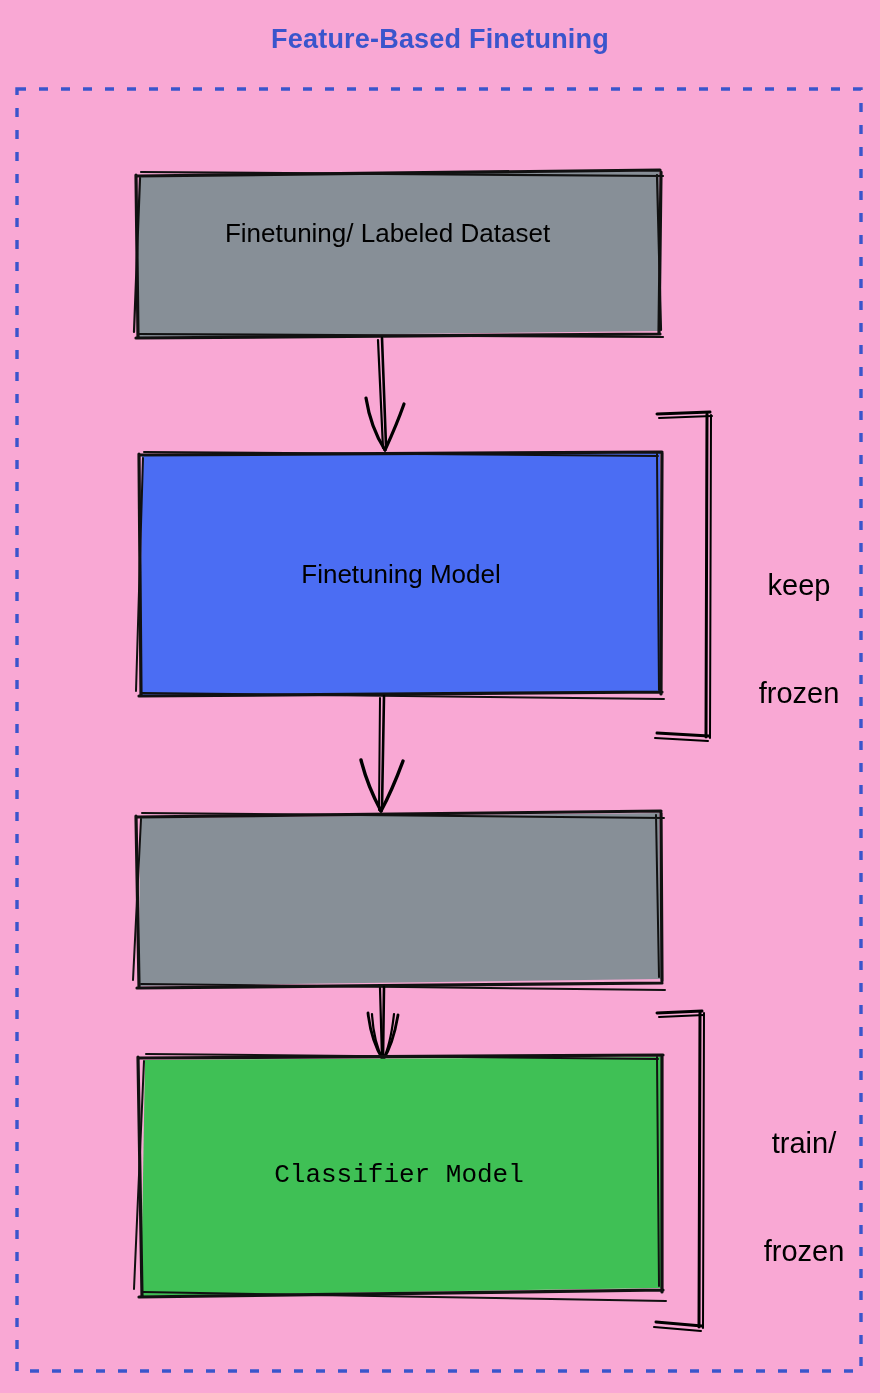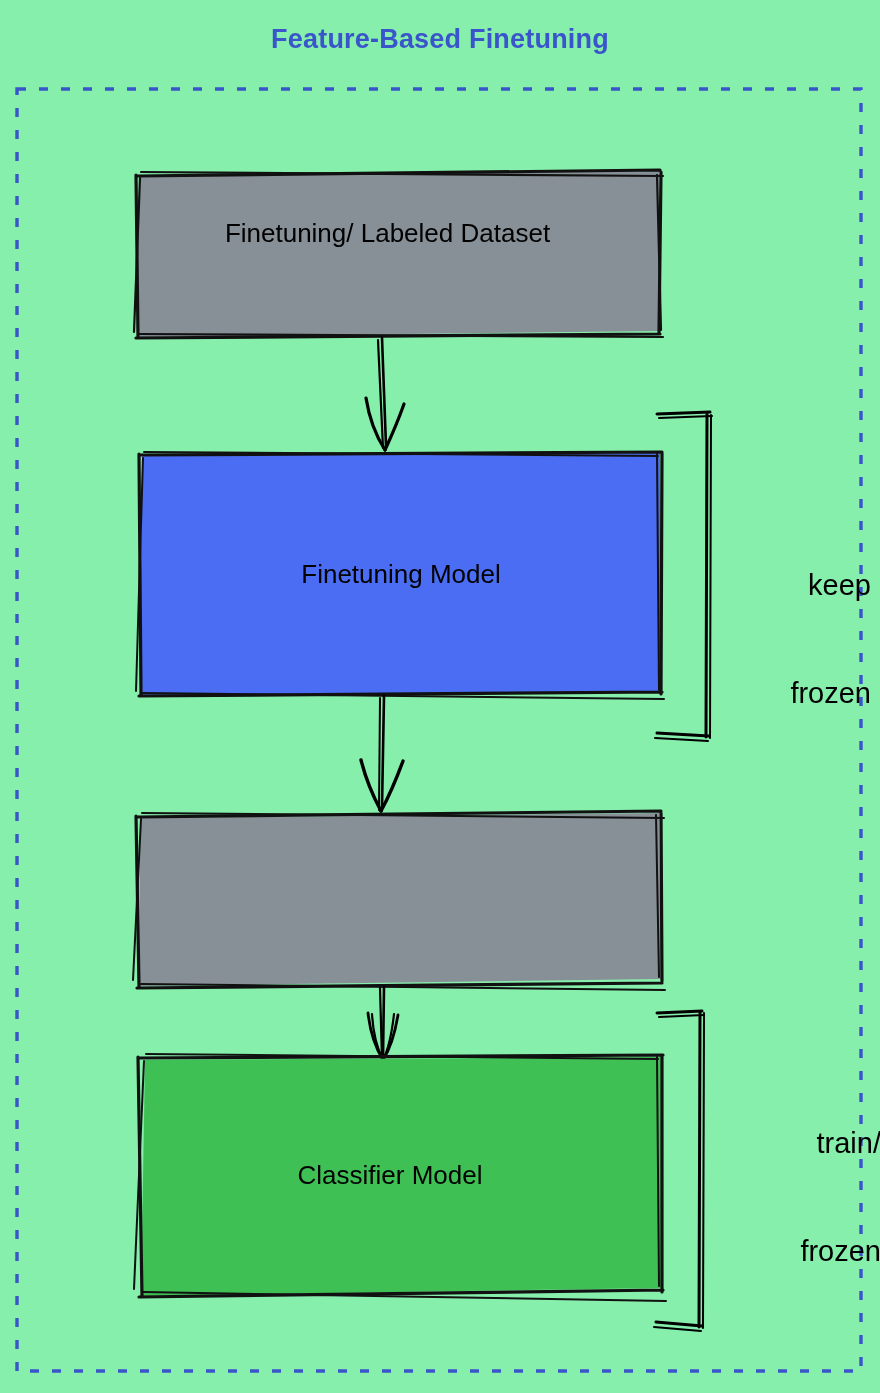--- a/index.html
+++ b/index.html
@@ -8,21 +8,21 @@
     padding: 0;
     background: #ffffff;
   }
   body {
     font-family: "Liberation Sans", sans-serif;
   }
   #canvas {
     position: relative;
     width: 880px;
     height: 1393px;
-    background: #86efac;
+    background: #f9a8d4;
     overflow: hidden;
   }
   #sketch-layer {
     position: absolute;
     inset: 0;
     width: 880px;
     height: 1393px;
     pointer-events: none;
   }
 
@@ -47,32 +47,31 @@
     font-family: "Liberation Sans", sans-serif;
     color: #000000;
     font-size: 26px;
     line-height: 34px;
     white-space: pre;
     text-align: center;
   }
   .node-label.dataset  { left: 135px; top: 216px;  width: 525px; text-indent: -20px; }
   .node-label.pretrain { left: 137px; top: 557px;  width: 524px; text-indent: 4px;  }
   .node-label.embed    { left: 135px; top: 877px;  width: 525px; text-indent: 0px;  }
-  .node-label.classif  { left: 128px; top: 1158px; width: 524px; text-indent: 0px;  }
+  .node-label.classif  { left: 137px; top: 1158px; width: 524px; text-indent: 0px; font-family: Liberation Mono, monospace;  }
 
   
   .bracket-label {
     position: absolute;
     font-family: "Liberation Sans", sans-serif;
     color: #000000;
     font-size: 29px;
     line-height: 36px;
     white-space: pre;
-    text-align: right;
-    margin-left: 12px;
+    text-align: center;
   }
   .bracket-label.frozen { left: 739px; top: 495px;  width: 120px; }
   .bracket-label.update { left: 739px; top: 1053px; width: 130px; }
 </style>
 </head>
 <body>
 
 <div id="canvas">
 
   <div class="diagram-title">Feature-Based Finetuning</div>

